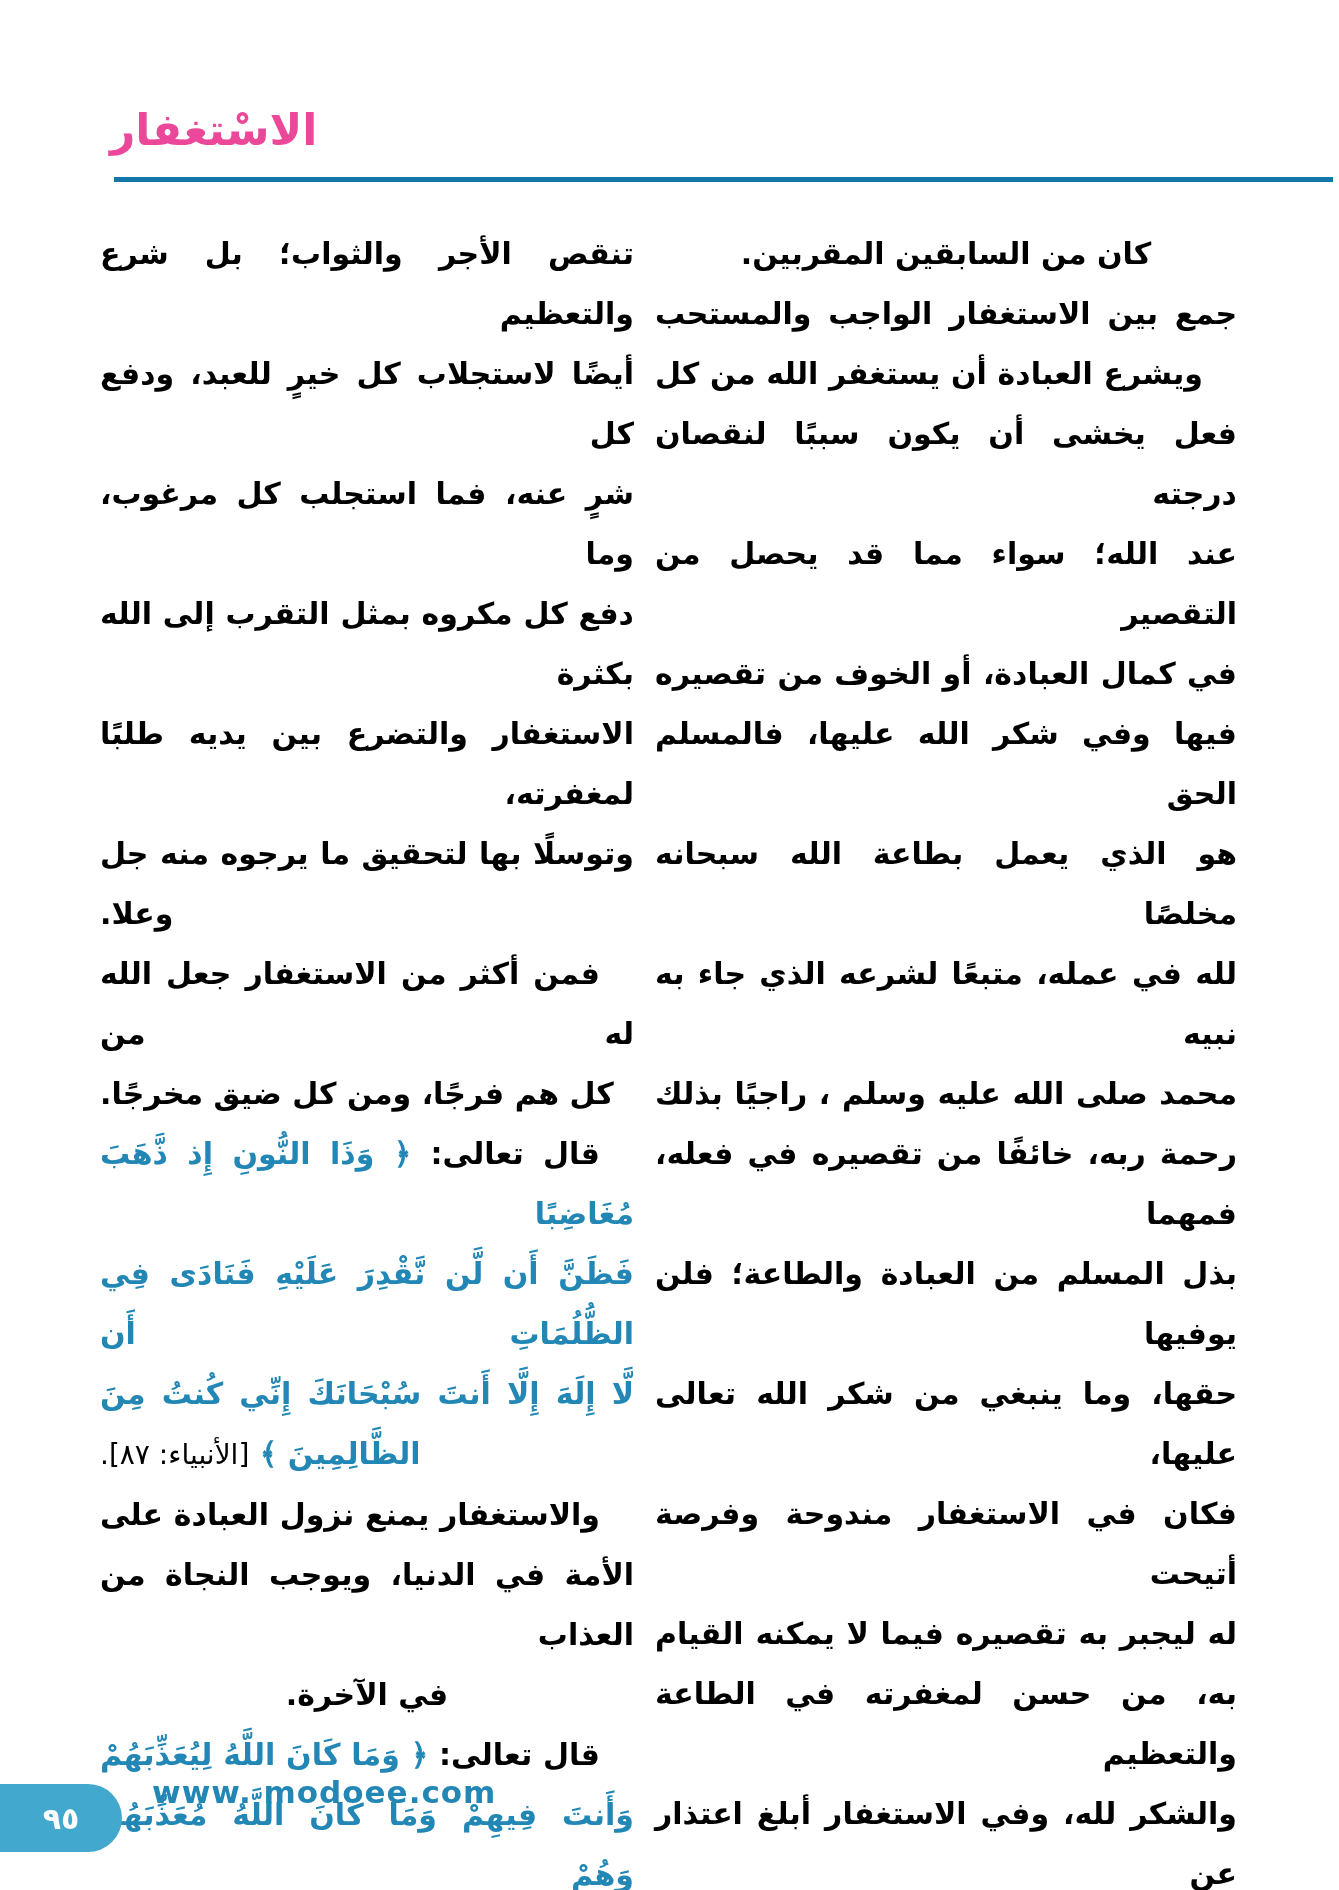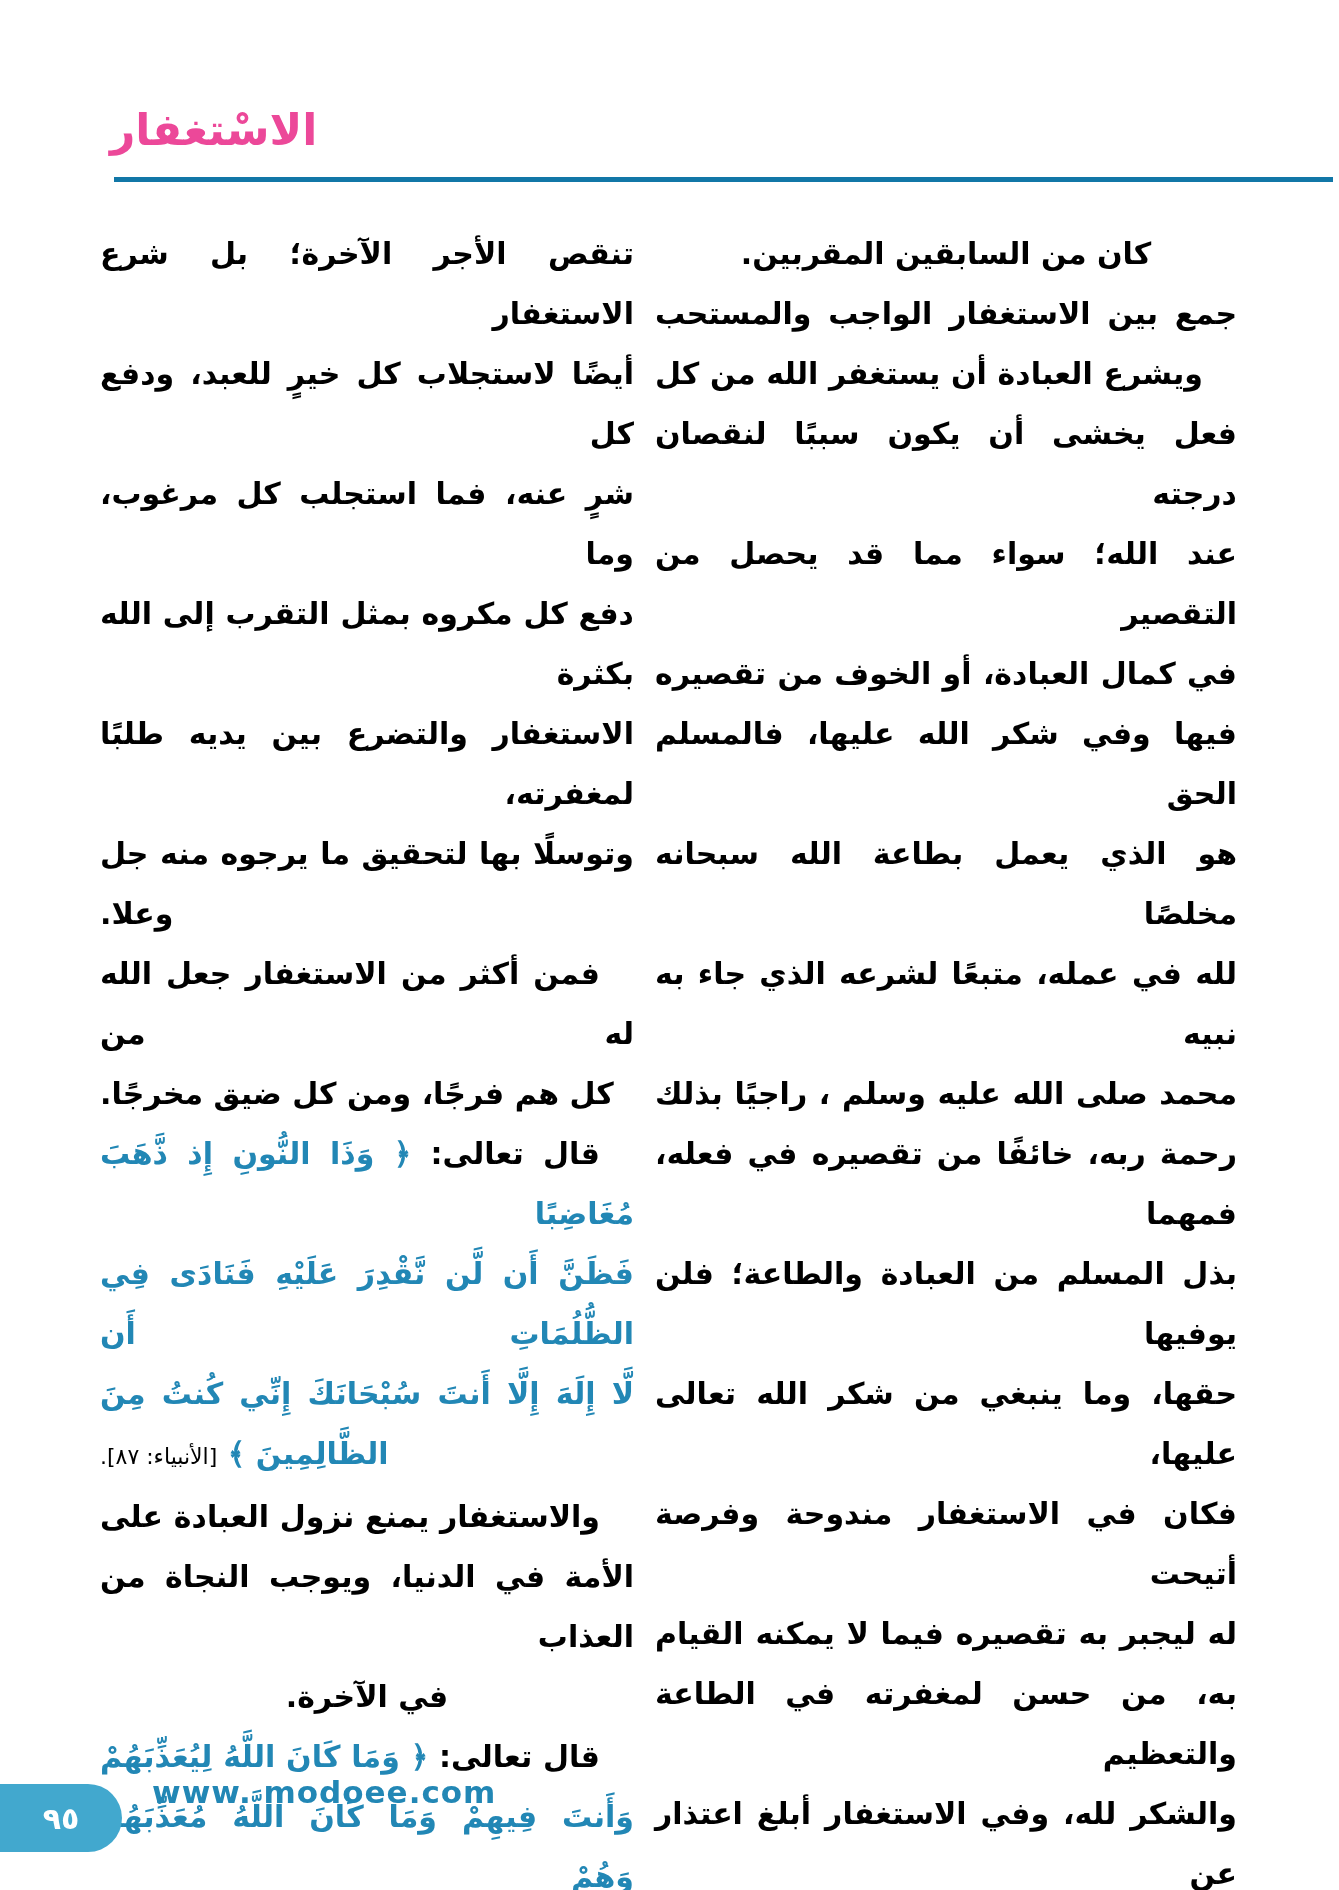--- a/index.html
+++ b/index.html
@@ -21,21 +21,21 @@
   .col-left  { left:100px;  width:534px; }
   .line {
     margin:0; font-size:30px; line-height:60px; font-weight:bold; color:#000000;
     text-align:justify;
   }
   .j     { text-align-last:justify; }
   .fin   { text-align-last:left; }
   .fin-c { text-align-last:center; }
   .ind   { text-indent:34px; }
   .q     { color:#2287b5; }
-  .c     { color:#000000; font-size:22px; font-weight:normal; }
+  .c     { color:#000000; font-size:28px; font-weight:normal; }
   
   .pill {
     position:absolute; left:0; top:1765px; width:122px; height:68px;
     background:#42a8ce; border-radius:0 34px 34px 0;
     display:flex; align-items:center; justify-content:center;
     color:#ffffff; font-size:30px; font-weight:bold;margin-top:19px;
   }
   .site {
     position:absolute; left:152px; top:1774px;
     font-size:31px; font-weight:bold; color:#2287b5; letter-spacing:1px;
@@ -64,21 +64,21 @@
     <p class="line j">بذل المسلم من العبادة والطاعة؛ فلن يوفيها</p>
     <p class="line j">حقها، وما ينبغي من شكر الله تعالى عليها،</p>
     <p class="line j">فكان في الاستغفار مندوحة وفرصة أتيحت</p>
     <p class="line j">له ليجبر به تقصيره فيما لا يمكنه القيام</p>
     <p class="line j">به، من حسن لمغفرته في الطاعة والتعظيم</p>
     <p class="line j">والشكر لله، وفي الاستغفار أبلغ اعتذار عن</p>
 
   </section>
 
   <section class="col col-left">
-    <p class="line j">تنقص الأجر الآخرة؛ بل شرع الاستغفار</p>
+    <p class="line j">تنقص الأجر والثواب؛ بل شرع والتعظيم</p>
     <p class="line j">أيضًا لاستجلاب كل خيرٍ للعبد، ودفع كل</p>
     <p class="line j">شرٍ عنه، فما استجلب كل مرغوب، وما</p>
     <p class="line j">دفع كل مكروه بمثل التقرب إلى الله بكثرة</p>
     <p class="line j">الاستغفار والتضرع بين يديه طلبًا لمغفرته،</p>
     <p class="line fin">وتوسلًا بها لتحقيق ما يرجوه منه جل وعلا.</p>
     <p class="line j ind">فمن أكثر من الاستغفار جعل الله له من</p>
     <p class="line fin">كل هم فرجًا، ومن كل ضيق مخرجًا.</p>
     <p class="line j ind">
       <span>قال تعالى: </span><span class="q">﴿ وَذَا النُّونِ إِذ ذَّهَبَ مُغَاضِبًا</span>
     </p>

